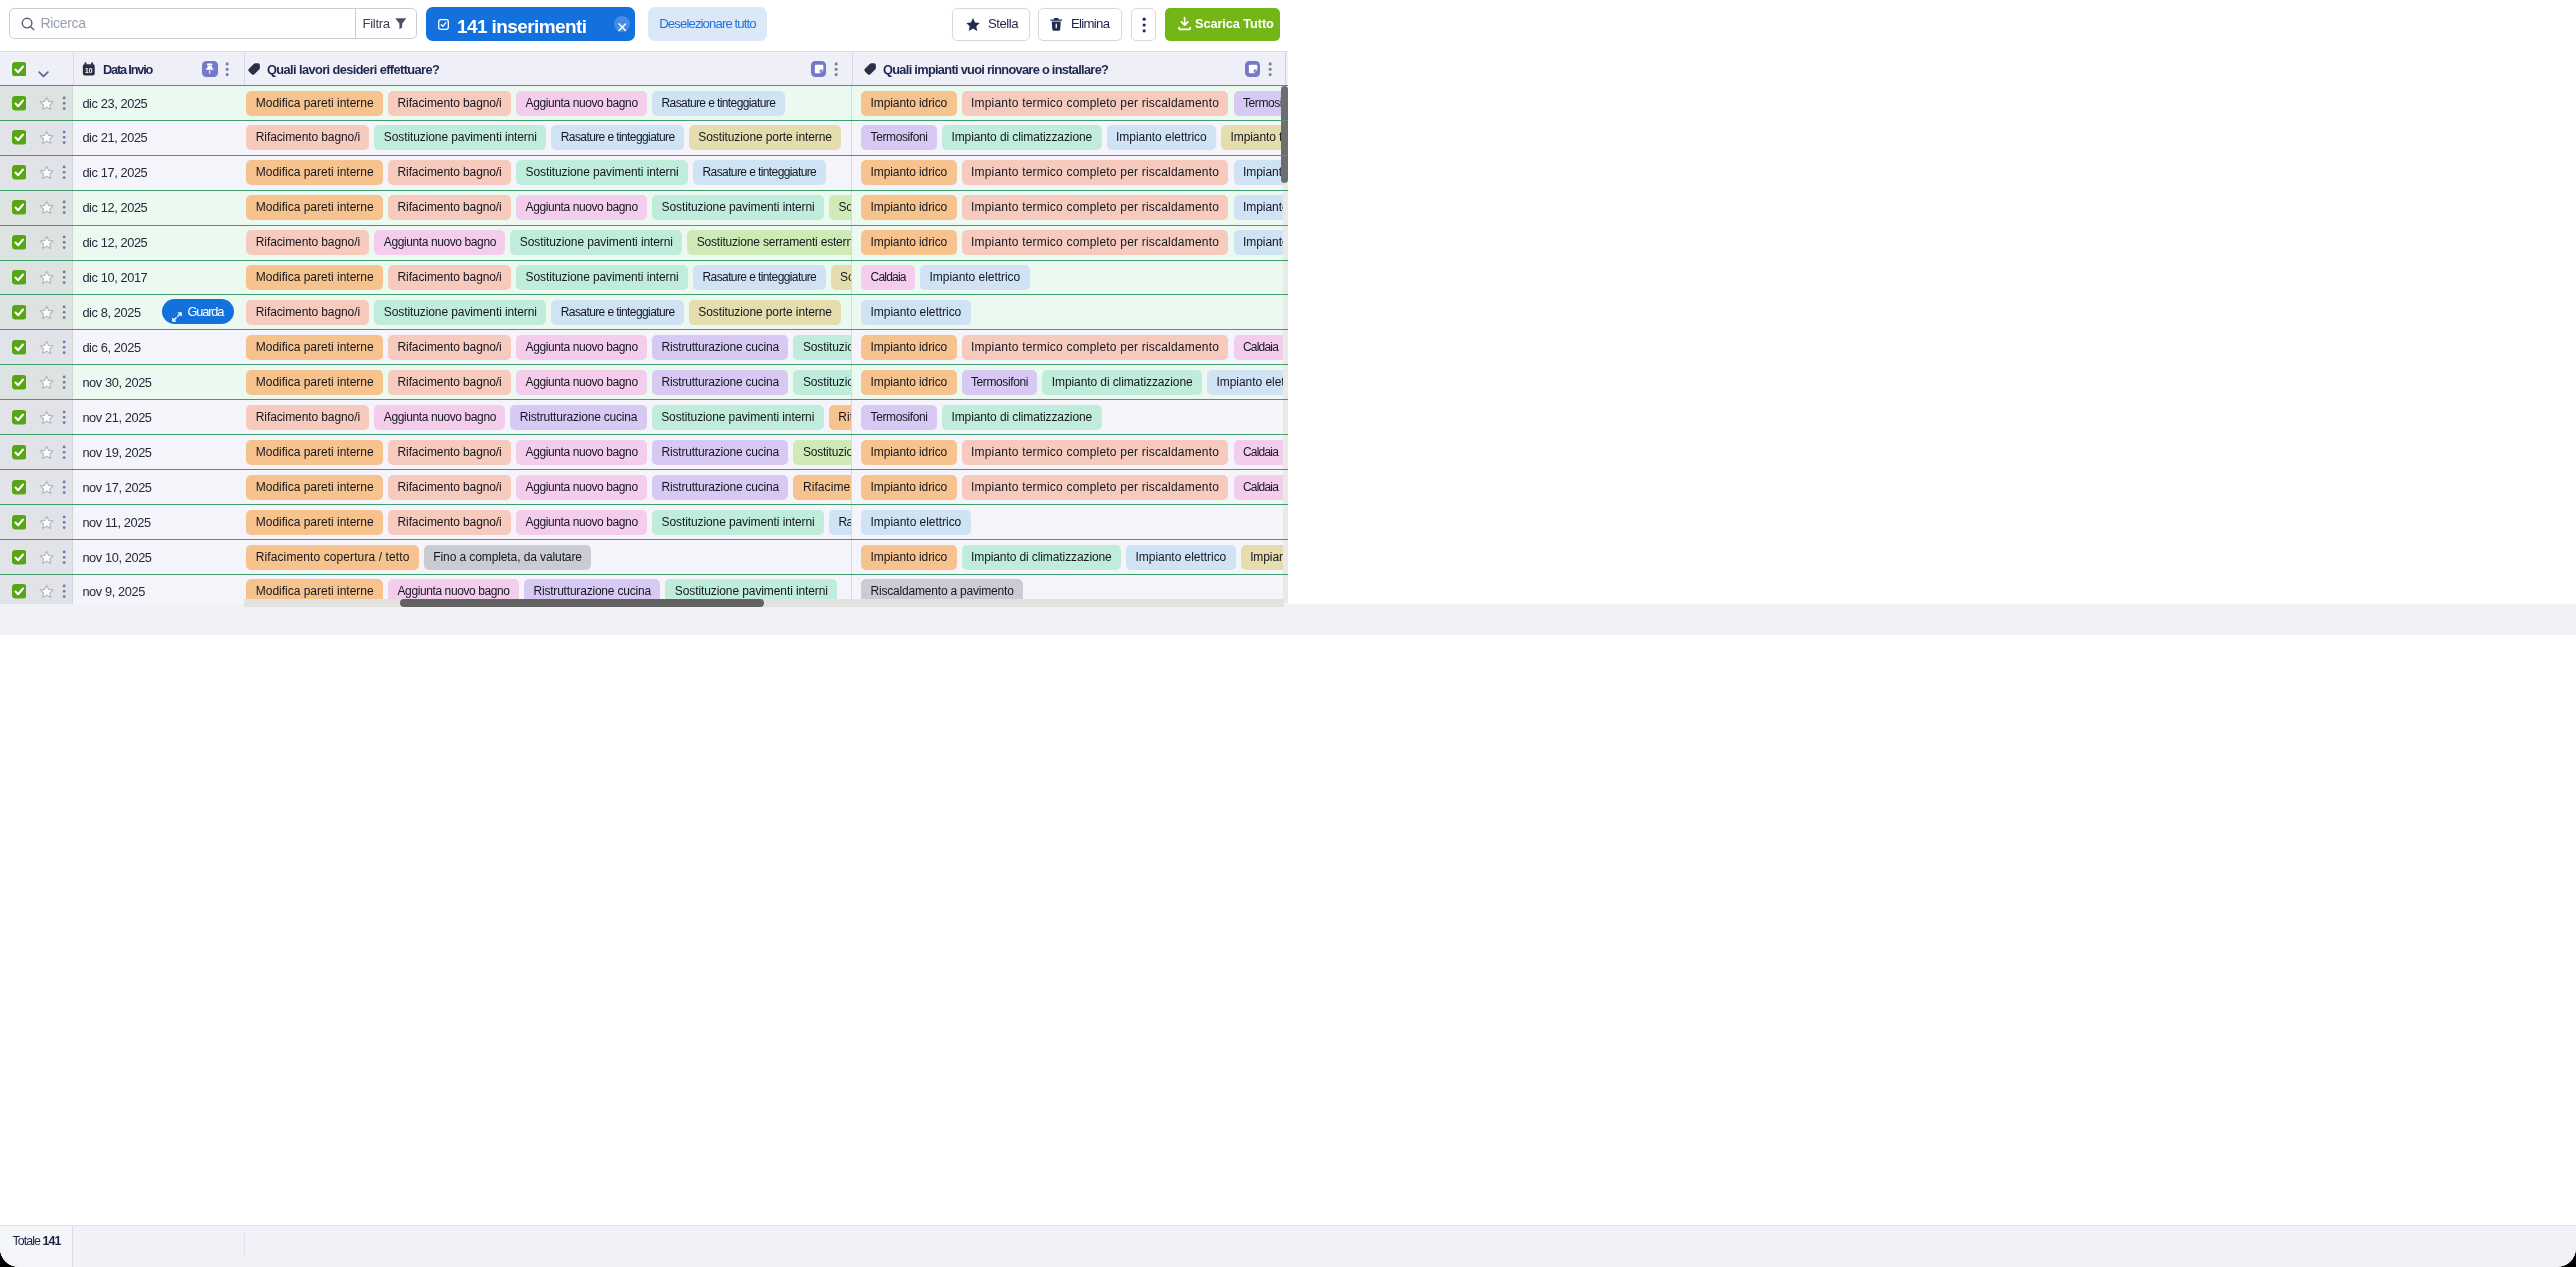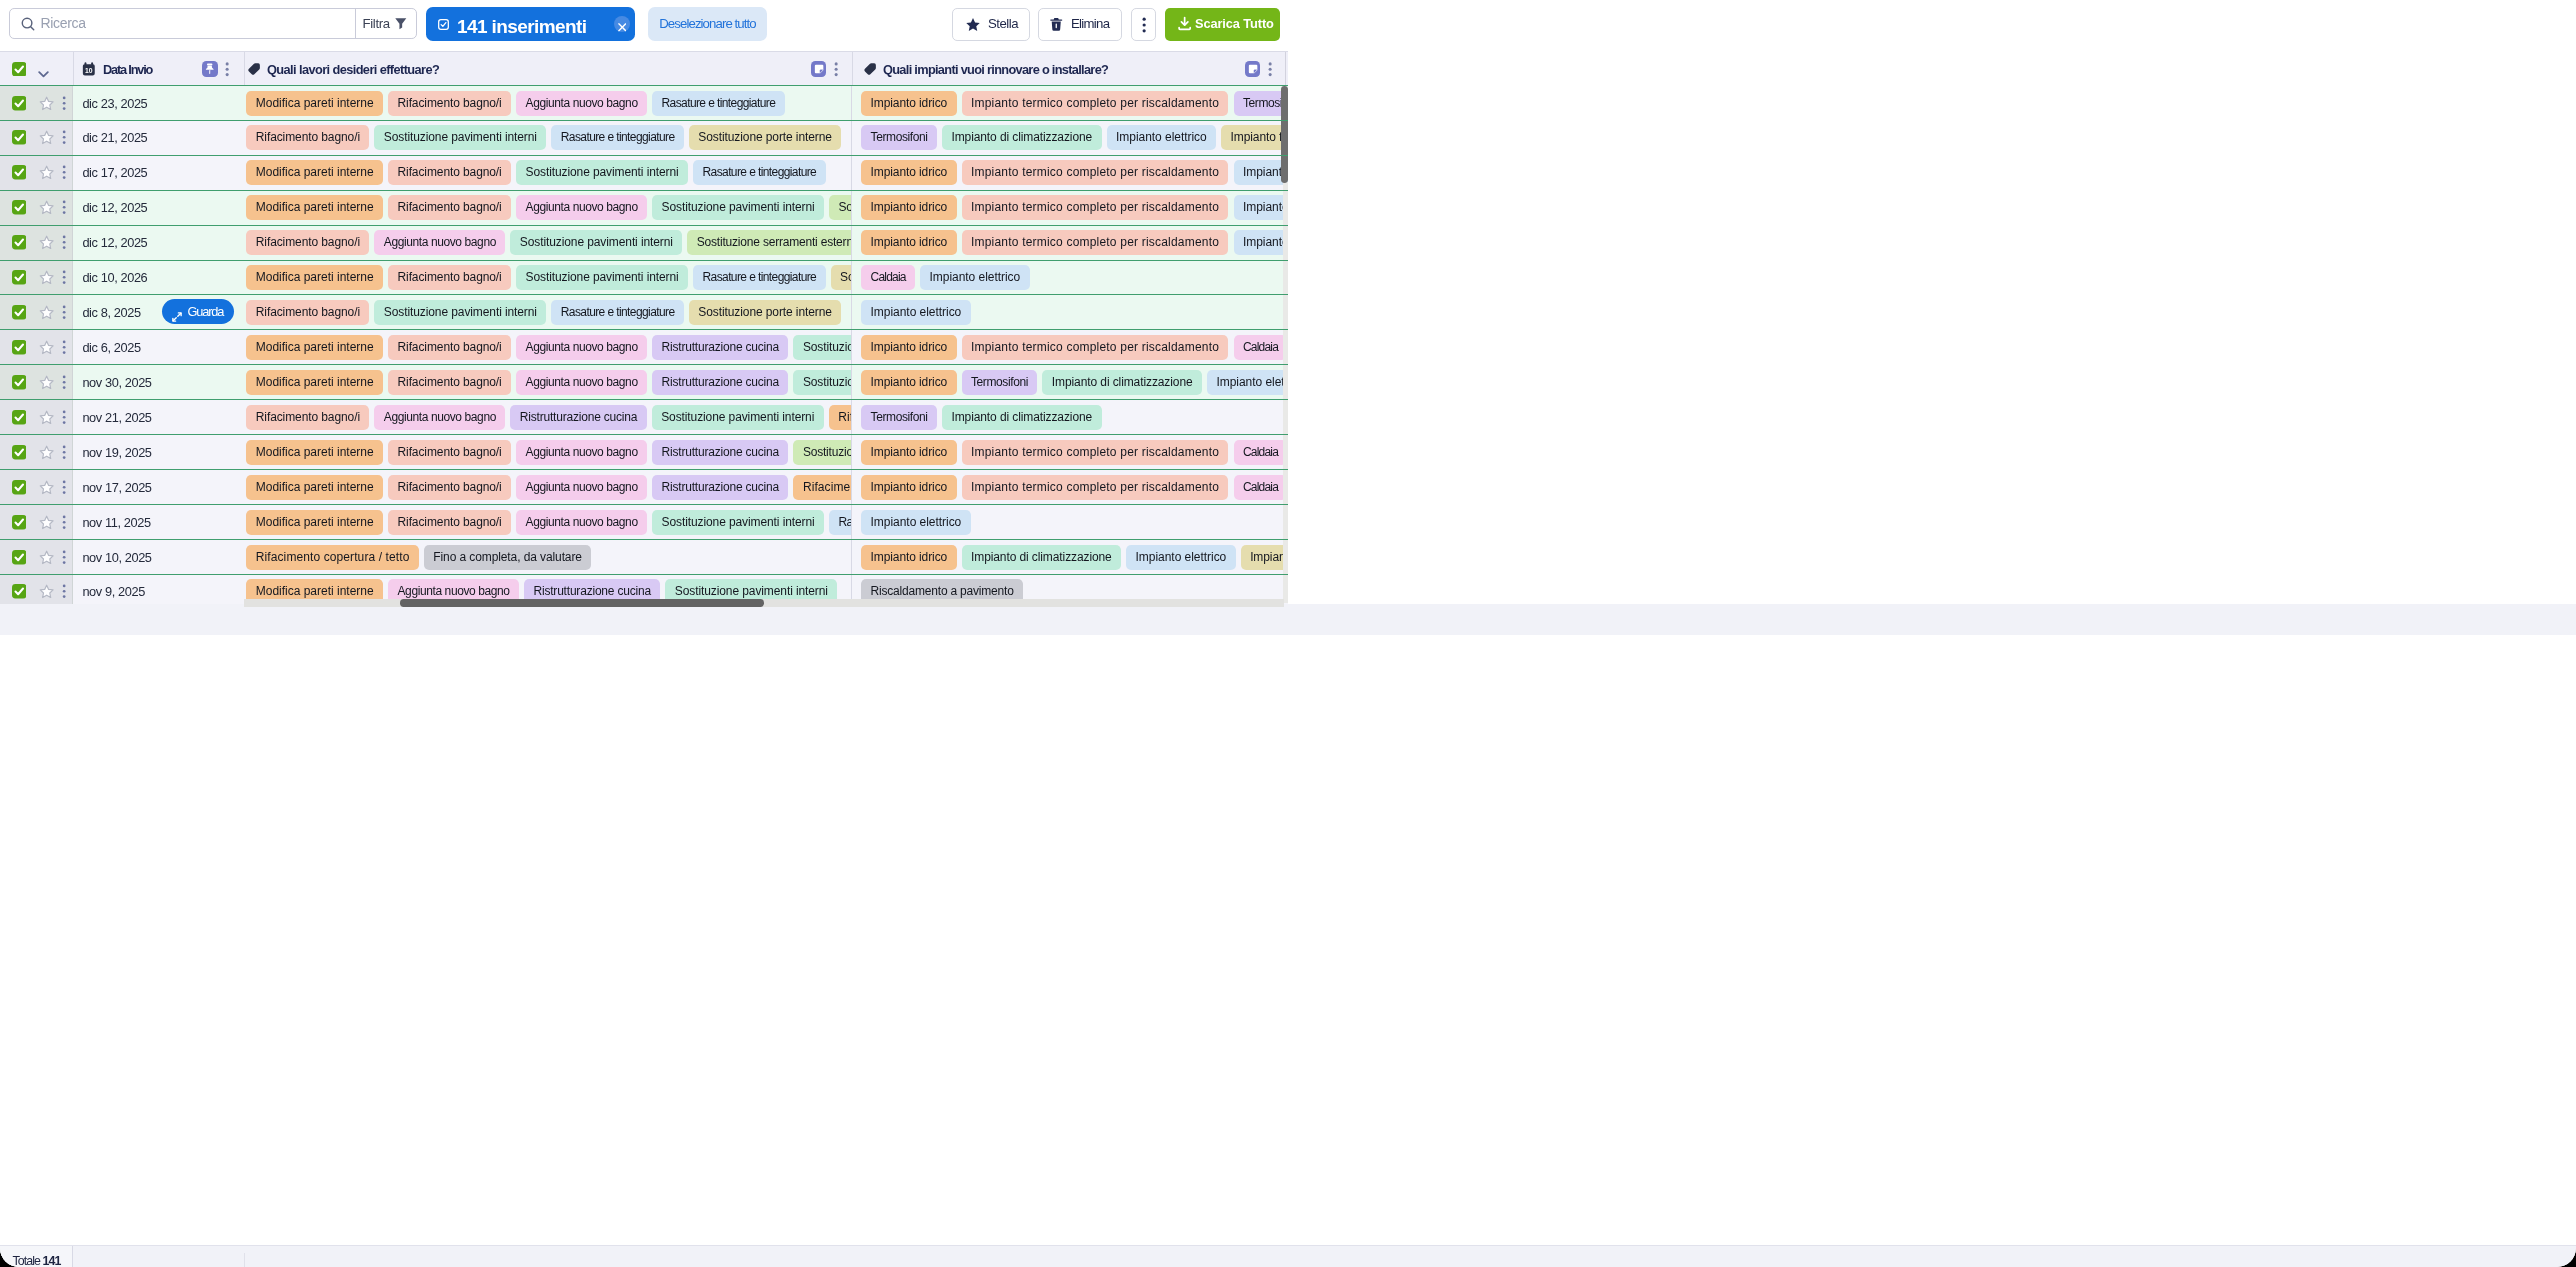--- a/index.html
+++ b/index.html
@@ -24,21 +24,21 @@
 .c3{left:852px;width:436px;overflow:hidden}
 .g .c1,.g .c2,.g .c3{background:#ebf9f1}
 .w .c1,.w .c2,.w .c3{background:#f4f4fa}
 .g .c0{background:#dde3e0}
 .w .c0{background:#e2e3e9}
 .rsep{position:absolute;left:0;width:1288px;height:1.3px;background:#3f9e6e;z-index:6}
 .date{position:absolute;left:9.4px;top:10px;font-size:12.8px;color:#242a3b;letter-spacing:-0.4px;white-space:nowrap}
 .tags{position:absolute;top:5.4px;height:25px;white-space:nowrap}
 .tag{display:inline-block;height:25px;line-height:25px;border-radius:5.1px;padding:0 9.4px;margin-right:5.1px;font-size:12px;color:#14171f}
 .t-orange{background:#f6c28e}.t-salmon{background:#f7cabe}.t-pink{background:#f5cdec}.t-blue{background:#cfe3f5}.t-teal{background:#c0ecdb}.t-purple{background:#d8c9f4}.t-khaki{background:#e5ddae}.t-green{background:#cfeab6}.t-grey{background:#cbccd3}
-.footer{position:absolute;left:0;bottom:0;height:22px;width:100%;background:#f1f2f8;border-top:0.9px solid #e1e2ec}
+.footer{position:absolute;left:0;bottom:0;height:42px;width:100%;background:#f1f2f8;border-top:0.9px solid #e1e2ec}
 .footcell{position:absolute;left:0;top:0;width:73px;height:100%;background:#f5f6fa;border-right:0.9px solid #d8d9e5}
 .iconbtn{position:absolute;border-radius:4.3px;background:#7479c9;display:flex;align-items:center;justify-content:center}
 </style></head><body>
 <div class="page">
 <div class="search">
       <div class="abs" style="left:9.4px;top:7.2px"><svg width="16" height="16" viewBox="0 0 19 19">
           <circle cx="8.4" cy="8.4" r="5.7" fill="none" stroke="#59627b" stroke-width="1.7"></circle>
           <line x1="12.7" y1="12.7" x2="16.3" y2="16.3" stroke="#59627b" stroke-width="1.7" stroke-linecap="round"></line>
         </svg></div>
       <div class="ph">Ricerca</div>
@@ -279,21 +279,21 @@
         <div class="abs" style="left:62px;top:10.2px"><svg width="4.3" height="14.5" viewBox="0 0 5 17">
             <circle cx="2.5" cy="2.2" r="1.6" fill="#6d76a3"></circle>
             <circle cx="2.5" cy="8.5" r="1.6" fill="#6d76a3"></circle>
             <circle cx="2.5" cy="14.8" r="1.6" fill="#6d76a3"></circle>
           </svg></div>
       </div>
     </div>
     <div class="rsep" style="top:260px"></div>
     <div class="row g" style="top:260px">
       <div class="cell c1">
-        <div class="date">dic 10, 2026</div>
+        <div class="date">dic 10, 2017</div>
       </div>
       <div class="cell c2">
         <div class="tags" style="left:2.4px"><span class="tag t-orange" style="letter-spacing:-0.01px">Modifica pareti interne</span><span class="tag t-salmon" style="letter-spacing:-0.1px">Rifacimento bagno/i</span><span class="tag t-teal" style="letter-spacing:-0.1px">Sostituzione pavimenti interni</span><span class="tag t-blue" style="letter-spacing:-0.6px">Rasature e tinteggiature</span><span class="tag t-khaki" style="letter-spacing:-0.1px">Sostituzione porte interne</span></div>
       </div>
       <div class="cell c3">
         <div class="tags" style="left:9.2px"><span class="tag t-pink" style="letter-spacing:-0.8px">Caldaia</span><span class="tag t-blue" style="letter-spacing:-0.04px">Impianto elettrico</span></div>
       </div>
       <div class="cell c0">
         <div class="abs" style="left:11.5px;top:10.2px"><svg width="14.5" height="14.5" viewBox="0 0 17 17">
             <rect x="0" y="0" width="17" height="17" rx="4" fill="#57a514"></rect>

